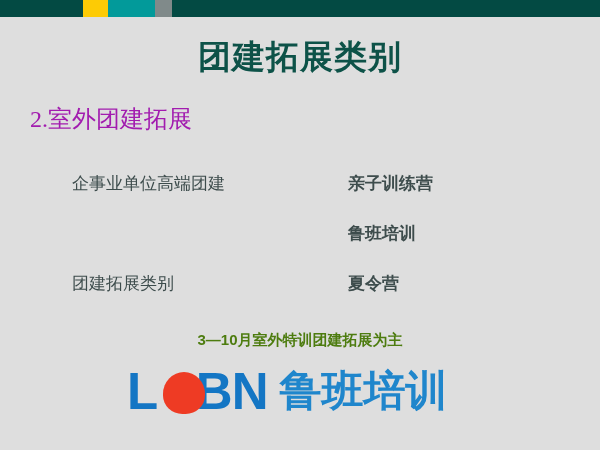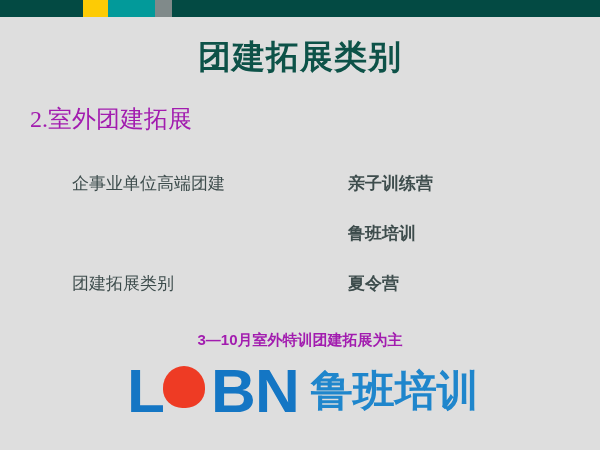--- a/index.html
+++ b/index.html
@@ -89,21 +89,21 @@
   .cat-cell.col-right { left: 348px; font-weight: bold; }
 
   #season-note {
     position: absolute;
     left: 0;
     top: 315px;
     width: 600px;
     text-align: center;
     font-size: 15px;
     font-weight: bold;
-    color: #a21caf;
+    color: #4d7c0f;
     letter-spacing: 0px;
     line-height: 1;
     font-family: "Liberation Sans", "DejaVu Sans", sans-serif;
   }
 
   
   #logo {
     position: absolute;
     left: 0;
     top: 348px;
@@ -115,21 +115,21 @@
     left: 127px;
     top: 0;
     height: 52px;
     display: flex;
     align-items: center;
   }
   #logo-latin {
     position: relative;
     font-family: "Liberation Sans", "DejaVu Sans", sans-serif;
     font-weight: bold;
-    font-size: 62px;
+    font-size: 51px;
     color: #1476c4;
     letter-spacing: -1px;
     line-height: 1;
     white-space: nowrap;
   }
   #logo-o-dot {
     position: absolute;
     left: 36px;
     top: 6px;
     width: 42px;

